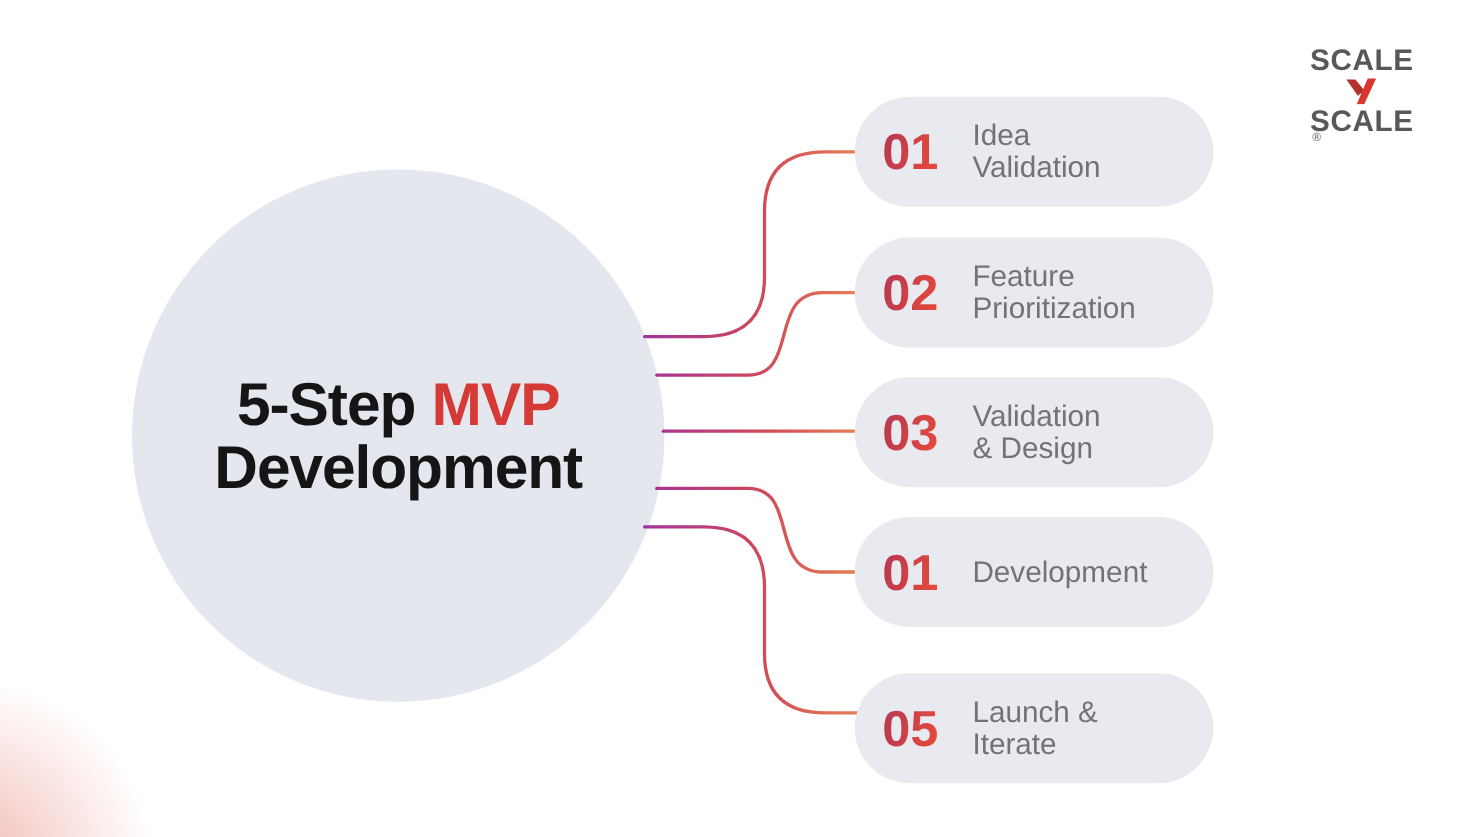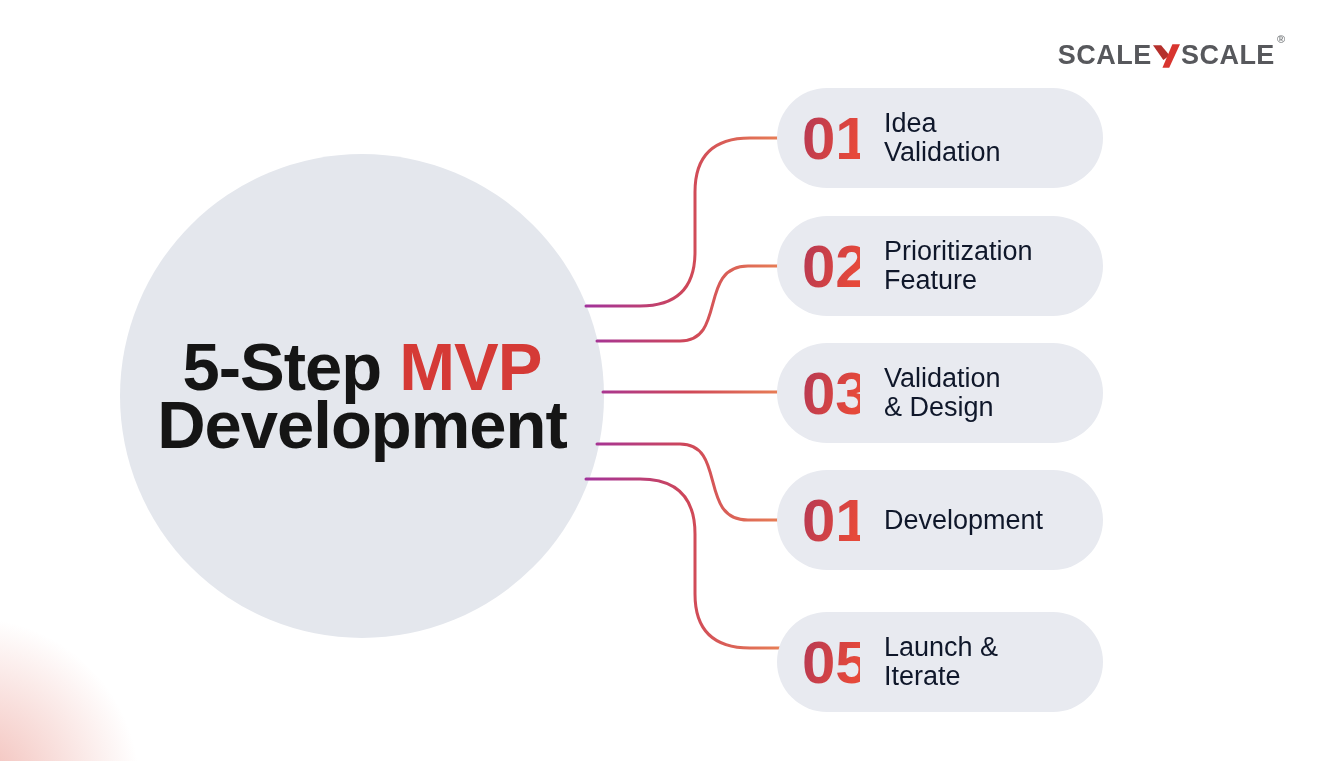--- a/index.html
+++ b/index.html
@@ -7,48 +7,48 @@
     position:relative; width:1335px; height:761px; overflow:hidden;
     background:#ffffff;
     font-family:"Liberation Sans", sans-serif;
   }
   
   .corner-accent {
     position:absolute; left:0; bottom:0; width:160px; height:170px;
     background: radial-gradient(circle at -18% 115%, rgba(224,102,88,0.45), rgba(224,102,88,0) 62%);
   }
   
-  .logo { position:absolute; top:40px; right:50px; display:flex; align-items:center; }
+  .logo { position:absolute; top:40px; right:50px; display:flex; align-items:center;flex-direction:column; }
   .logo-text { font-size:27px; font-weight:bold; letter-spacing:0.5px; color:#57585c; }
   .logo-mark { width:27px; height:24px; margin:0 1px; display:block; }
   .logo-reg { font-size:11px; font-weight:bold; color:#7d8083; align-self:flex-start; margin:-7px 0 0 2px; }
   
   .hero {
     position:absolute; left:120px; top:154px; width:484px; height:484px;
     border-radius:50%; background:#e4e7ed;
     display:flex; align-items:center; justify-content:center; text-align:center;
   }
-  .hero-title { font-size:67px; font-weight:bold; line-height:58px; color:#151515; letter-spacing:-1px; }
+  .hero-title { font-size:55px; font-weight:bold; line-height:58px; color:#151515; letter-spacing:-1px; }
   .hero-title .hl { color:#d53a36; }
   .hero-title .w1 { margin-right:0.27em; }
   
   .connectors { position:absolute; left:0; top:0; pointer-events:none; }
   .connectors path { fill:none; stroke:url(#lineGrad); stroke-width:3; stroke-linecap:round; }
   
   .pill {
     position:absolute; left:777px; width:326px; height:100px;
     border-radius:50px; background:#e8eaf0;
     display:flex; align-items:center; padding-left:25px; box-sizing:border-box;
   }
   .pill-number {
-    flex:none; width:58px; font-size:60px; font-weight:bold;
+    flex:none; width:58px; font-size:46px; font-weight:bold;
     background:linear-gradient(105deg, #b93a52 10%, #e6493a 85%);
-    -webkit-background-clip:text; background-clip:text; color:transparent;text-align:center;
+    -webkit-background-clip:text; background-clip:text; color:transparent;
   }
-  .pill-label { margin-left:24px; font-size:27px; line-height:29px; color:#0f172a; font-weight:400; }
+  .pill-label { margin-left:24px; font-size:27px; line-height:29px; color:#737373; font-weight:400; }
 </style>
 </head>
 <body>
 
 <div class="canvas">
 
   <div class="corner-accent"></div>
 
   <div class="logo">
     <span class="logo-text">SCALE</span>
@@ -88,22 +88,22 @@
     <div class="pill-number">01</div>
     <div class="pill-label">
       <div>Idea</div>
       <div>Validation</div>
     </div>
   </div>
 
   <div class="pill" style="top:216px">
     <div class="pill-number">02</div>
     <div class="pill-label">
+      <div>Feature</div>
       <div>Prioritization</div>
-      <div>Feature</div>
     </div>
   </div>
 
   <div class="pill" style="top:343px">
     <div class="pill-number">03</div>
     <div class="pill-label">
       <div>Validation</div>
       <div>&amp; Design</div>
     </div>
   </div>

